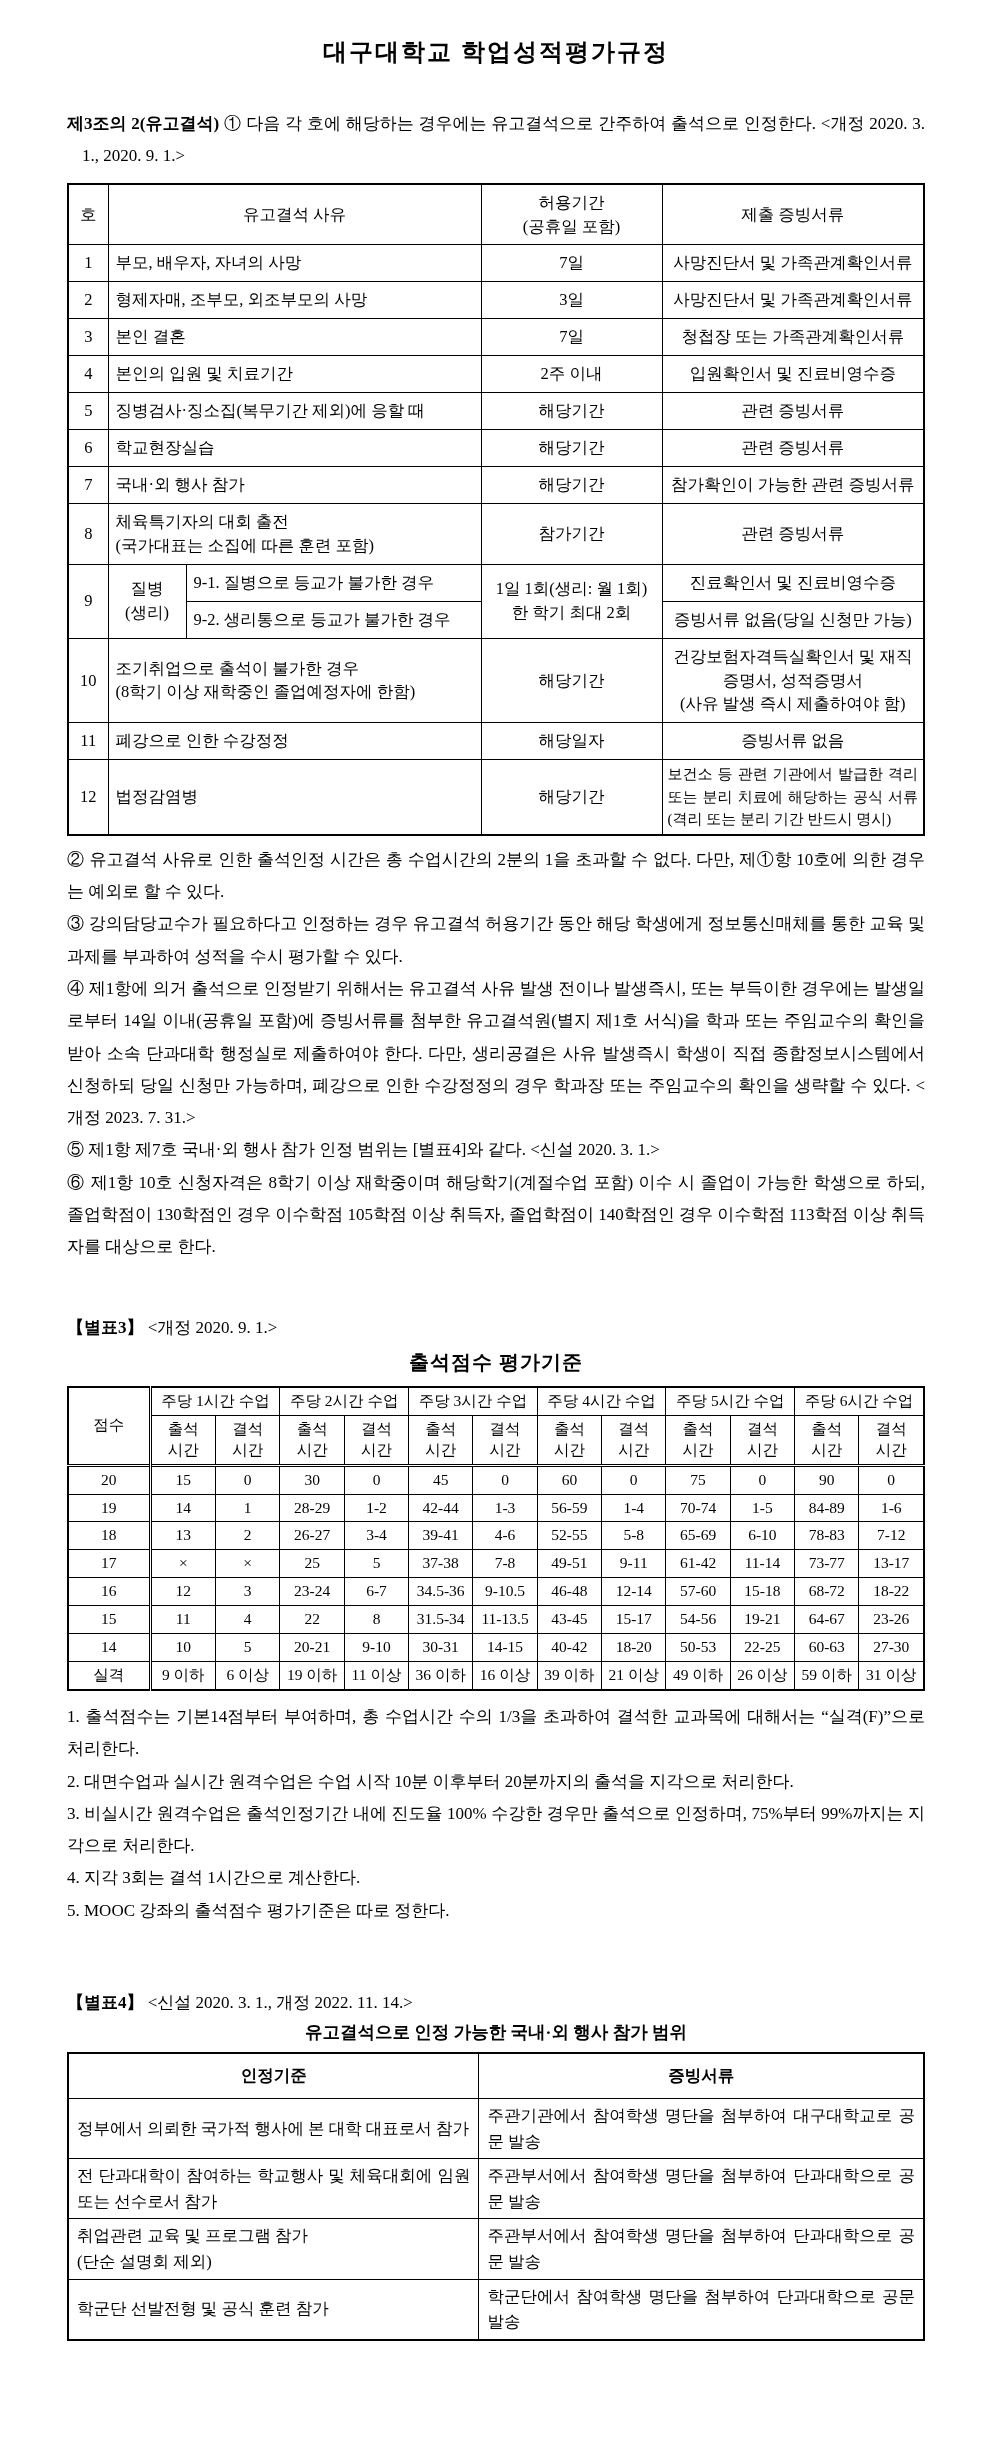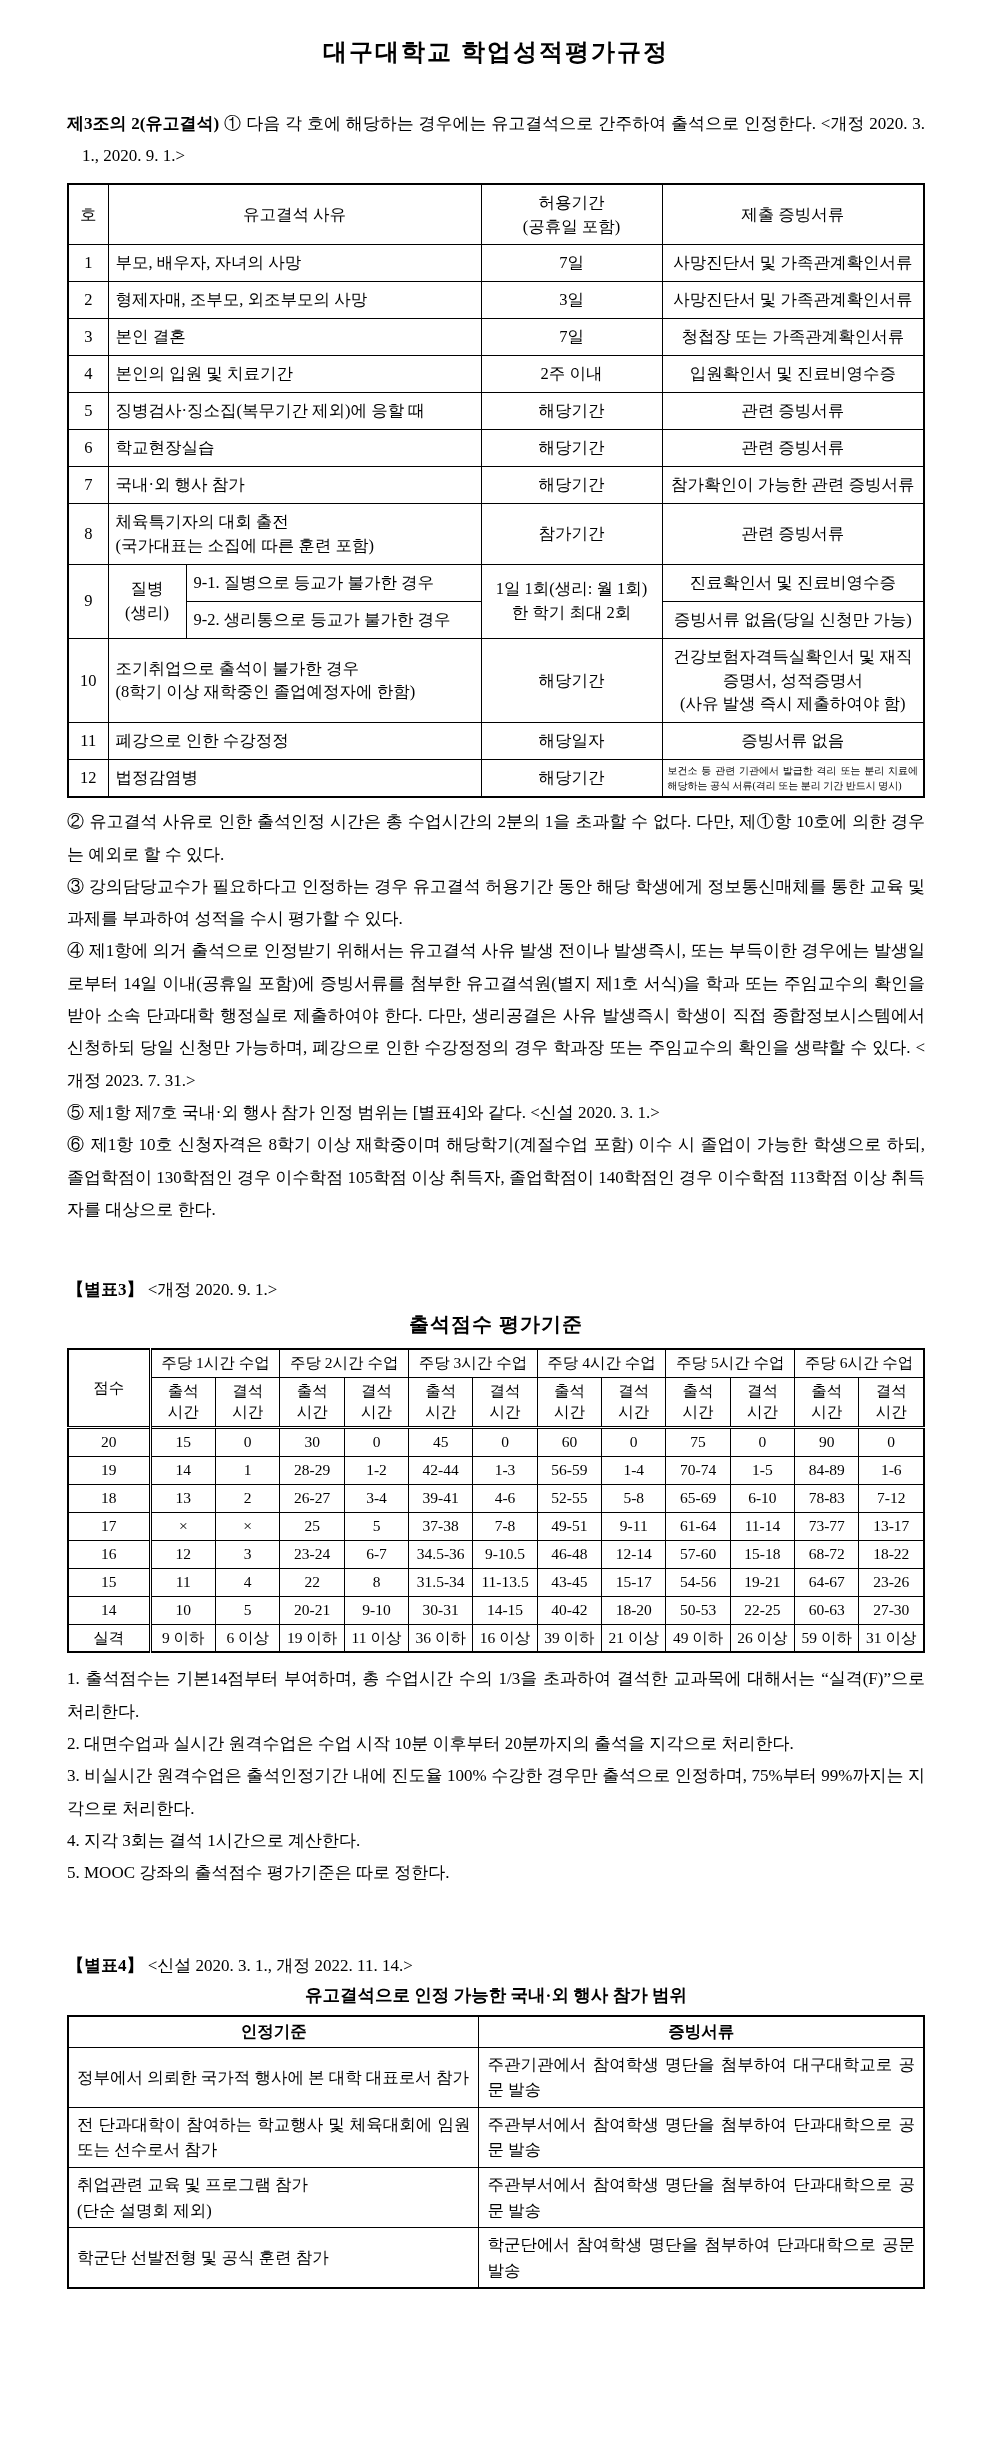--- a/index.html
+++ b/index.html
@@ -31,21 +31,21 @@
   table, th, td { border: 1px solid #000; }
   table { border: 2px solid #000; }
   th { font-weight: normal; }
 
   
   .absence { margin-top: 10px; font-size: 16.5px; }
   .absence th, .absence td { padding: 6px 7px; line-height: 1.45; }
   .absence thead th { text-align: center; }
   .absence td.docs { text-align: center; }
   .absence tbody.rows2 tr:last-child td.docs {
-    font-size: 10px; line-height: 1.5; padding: 3px 5px; text-align: justify;
+    font-size: 15px; line-height: 1.5; padding: 3px 5px; text-align: justify;
   }
 
   
   .clauses { margin-top: 8px; }
 
   
   .annex-label { margin: 0; line-height: 1.6; }
   .annex3-block { margin-top: 50px; }
   .annex4-block { margin-top: 62px; }
   .annex3-title {
@@ -62,21 +62,21 @@
   .att th, .att td { text-align: center; padding: 3px 2px; line-height: 1.35; }
   .att .dbl-r { border-right: 3px double #000; }
   .att tbody tr:first-child td { border-top: 3px double #000; }
   .att thead tr:first-child th { padding: 3px 1px; }
 
   .annex3-notes { margin-top: 10px; }
   .annex3-notes p { margin: 0; line-height: 1.9; text-align: justify; }
 
   
   .annex4 { font-size: 16.5px; }
-  .annex4 th { text-align: center; font-weight: bold; padding: 4px; }
+  .annex4 th { text-align: center; font-weight: bold; padding: 11px; }
   .annex4 td { padding: 4px 8px; line-height: 1.55; text-align: justify; }
 </style>
 </head>
 <body>
 
 <div class="page">
 
   <h1 class="doc-title">대구대학교 학업성적평가규정</h1>
 
   <div class="article">
@@ -293,21 +293,21 @@
           <tr>
           <td class="dbl-r">17</td>
           <td>×</td>
           <td>×</td>
           <td>25</td>
           <td>5</td>
           <td>37-38</td>
           <td>7-8</td>
           <td>49-51</td>
           <td>9-11</td>
-          <td>61-64</td>
+          <td>61-42</td>
           <td>11-14</td>
           <td>73-77</td>
           <td>13-17</td>
         </tr>
           <tr>
           <td class="dbl-r">16</td>
           <td>12</td>
           <td>3</td>
           <td>23-24</td>
           <td>6-7</td>

